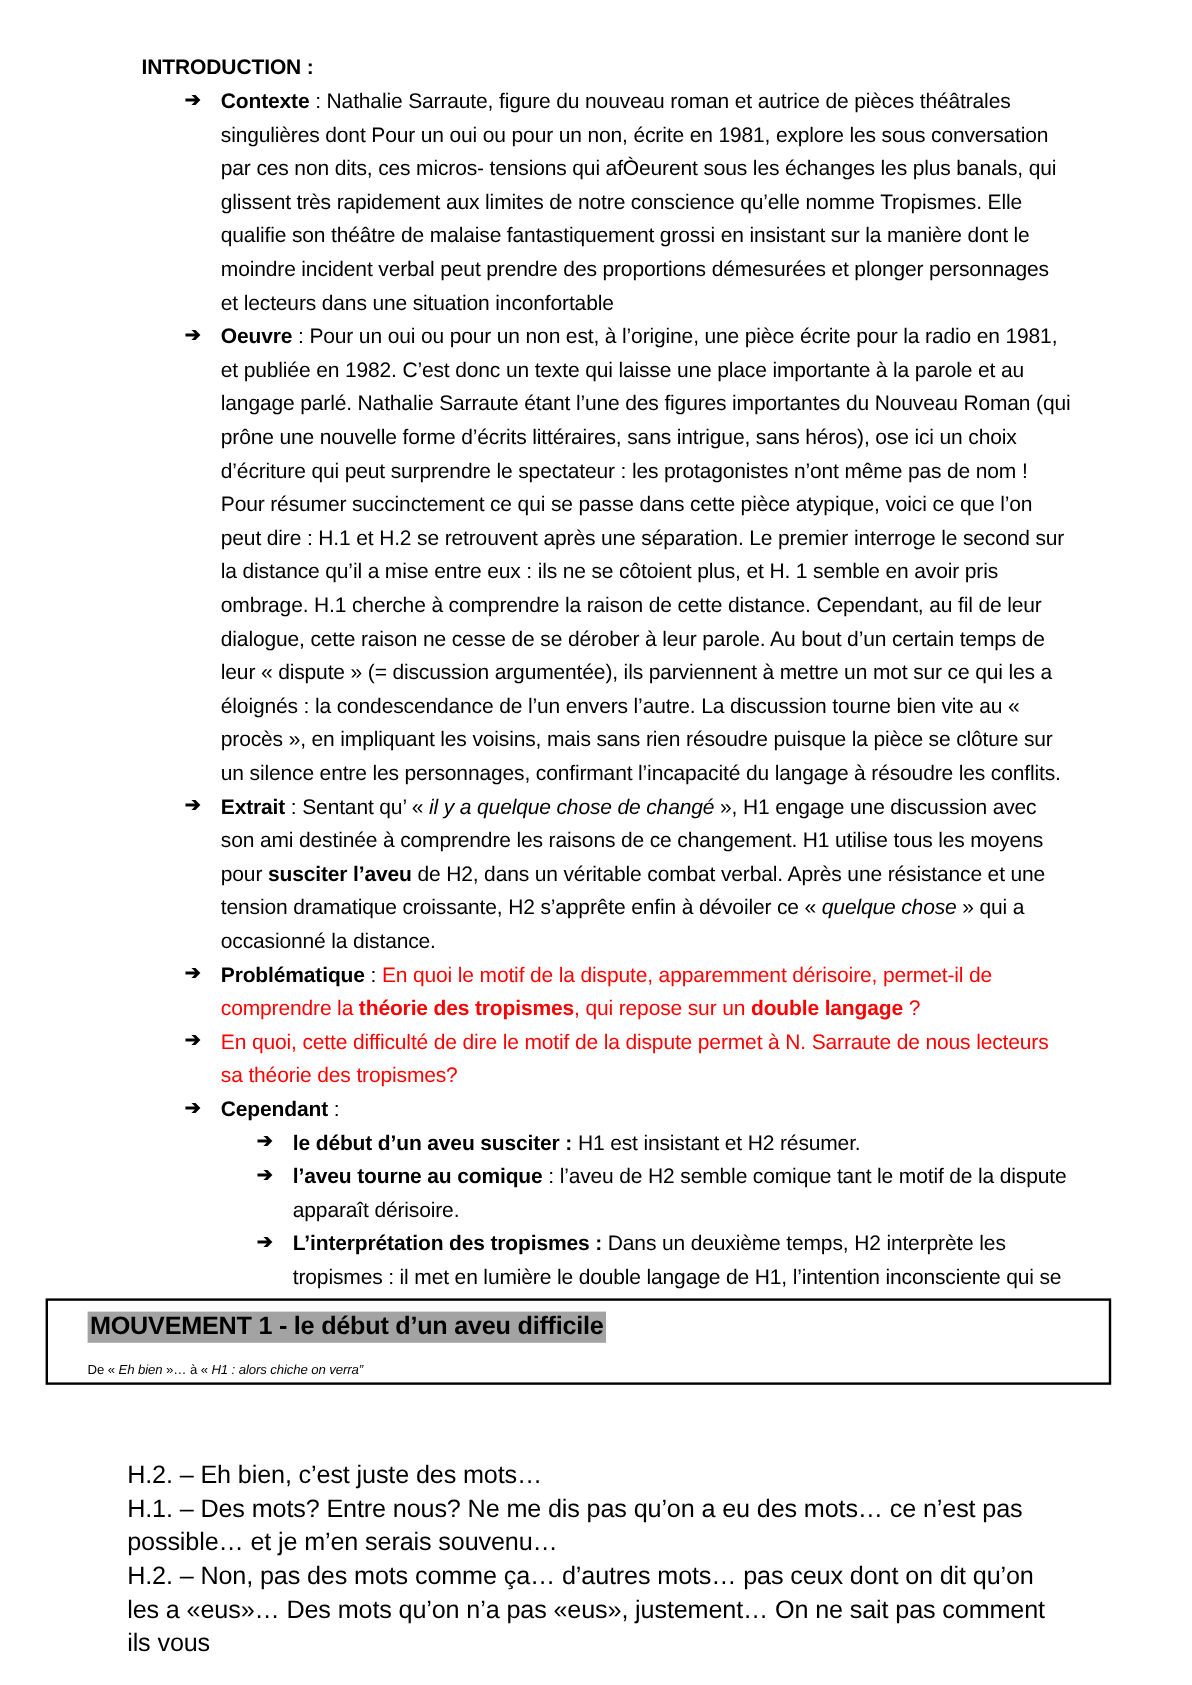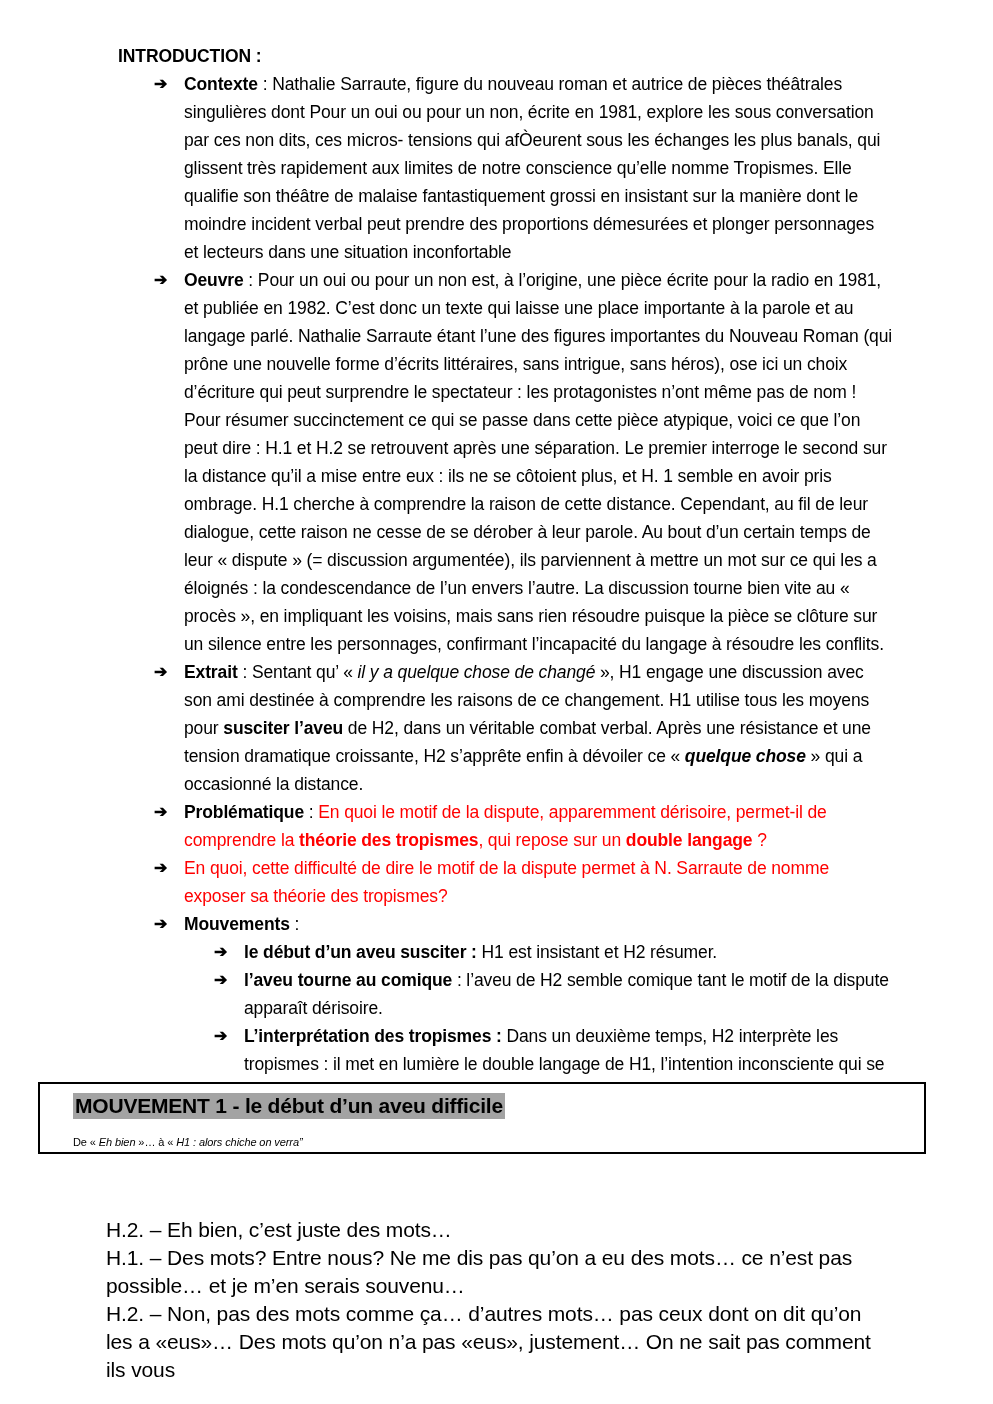--- a/index.html
+++ b/index.html
@@ -57,21 +57,21 @@
   }
   .para {
     padding-left: 66px;
     font-size: 17.5px;
     line-height: 28px;
     letter-spacing: -0.12px;
   }
 
   b, .b { font-weight: bold; margin-top: 46px; }
   i, .i { font-style: italic; }
-  .bi { font-weight: bold; font-style: italic; }
+  .bi { font-weight: normal; font-style: italic; }
   .red { color: #ff0000; }
 
   
   .mvt-box {
     position: absolute;
     left: 38px;
     top: 1082px;
     width: 888px;
     height: 72px;
     border: 2px solid #000000;
@@ -134,26 +134,26 @@
       <span class="b">Extrait</span><span> : </span><span>Sentant qu’ « </span><span class="i">il y a quelque chose de changé</span><span> », H1 engage une discussion avec son ami destinée à comprendre les raisons de ce changement. H1 utilise tous les moyens pour </span><span class="b">susciter l’aveu</span><span> de H2, dans un véritable combat verbal. Après une résistance et une tension dramatique croissante, H2 s’apprête enfin à dévoiler ce « </span><span class="bi">quelque chose</span><span> » qui a occasionné la distance.</span>
     </div>
 
     <div class="bullet">
       <span class="arrow">➔</span>
       <span class="b">Problématique</span><span> : </span><span class="red">En quoi le motif de la dispute, apparemment dérisoire, permet-il de comprendre la </span><span class="red b">théorie des tropismes</span><span class="red">, qui repose sur un </span><span class="red b">double langage</span><span class="red"> ?</span>
     </div>
 
     <div class="bullet">
       <span class="arrow">➔</span>
-      <span class="red">En quoi, cette difficulté de dire le motif de la dispute permet à N. Sarraute de nomme exposer sa théorie des tropismes?</span>
+      <span class="red">En quoi, cette difficulté de dire le motif de la dispute permet à N. Sarraute de nous lecteurs sa théorie des tropismes?</span>
     </div>
 
     <div class="bullet">
       <span class="arrow">➔</span>
-      <span class="b">Mouvements</span><span> :</span>
+      <span class="b">Cependant</span><span> :</span>
     </div>
 
     <div class="bullet sub">
       <span class="arrow">➔</span>
       <span class="b">le début d’un aveu susciter :</span><span> H1 est insistant et H2 résumer.</span>
     </div>
 
     <div class="bullet sub">
       <span class="arrow">➔</span>
       <span class="b">l’aveu tourne au comique</span><span> : l’aveu de H2 semble comique tant le motif de la dispute apparaît dérisoire.</span>

